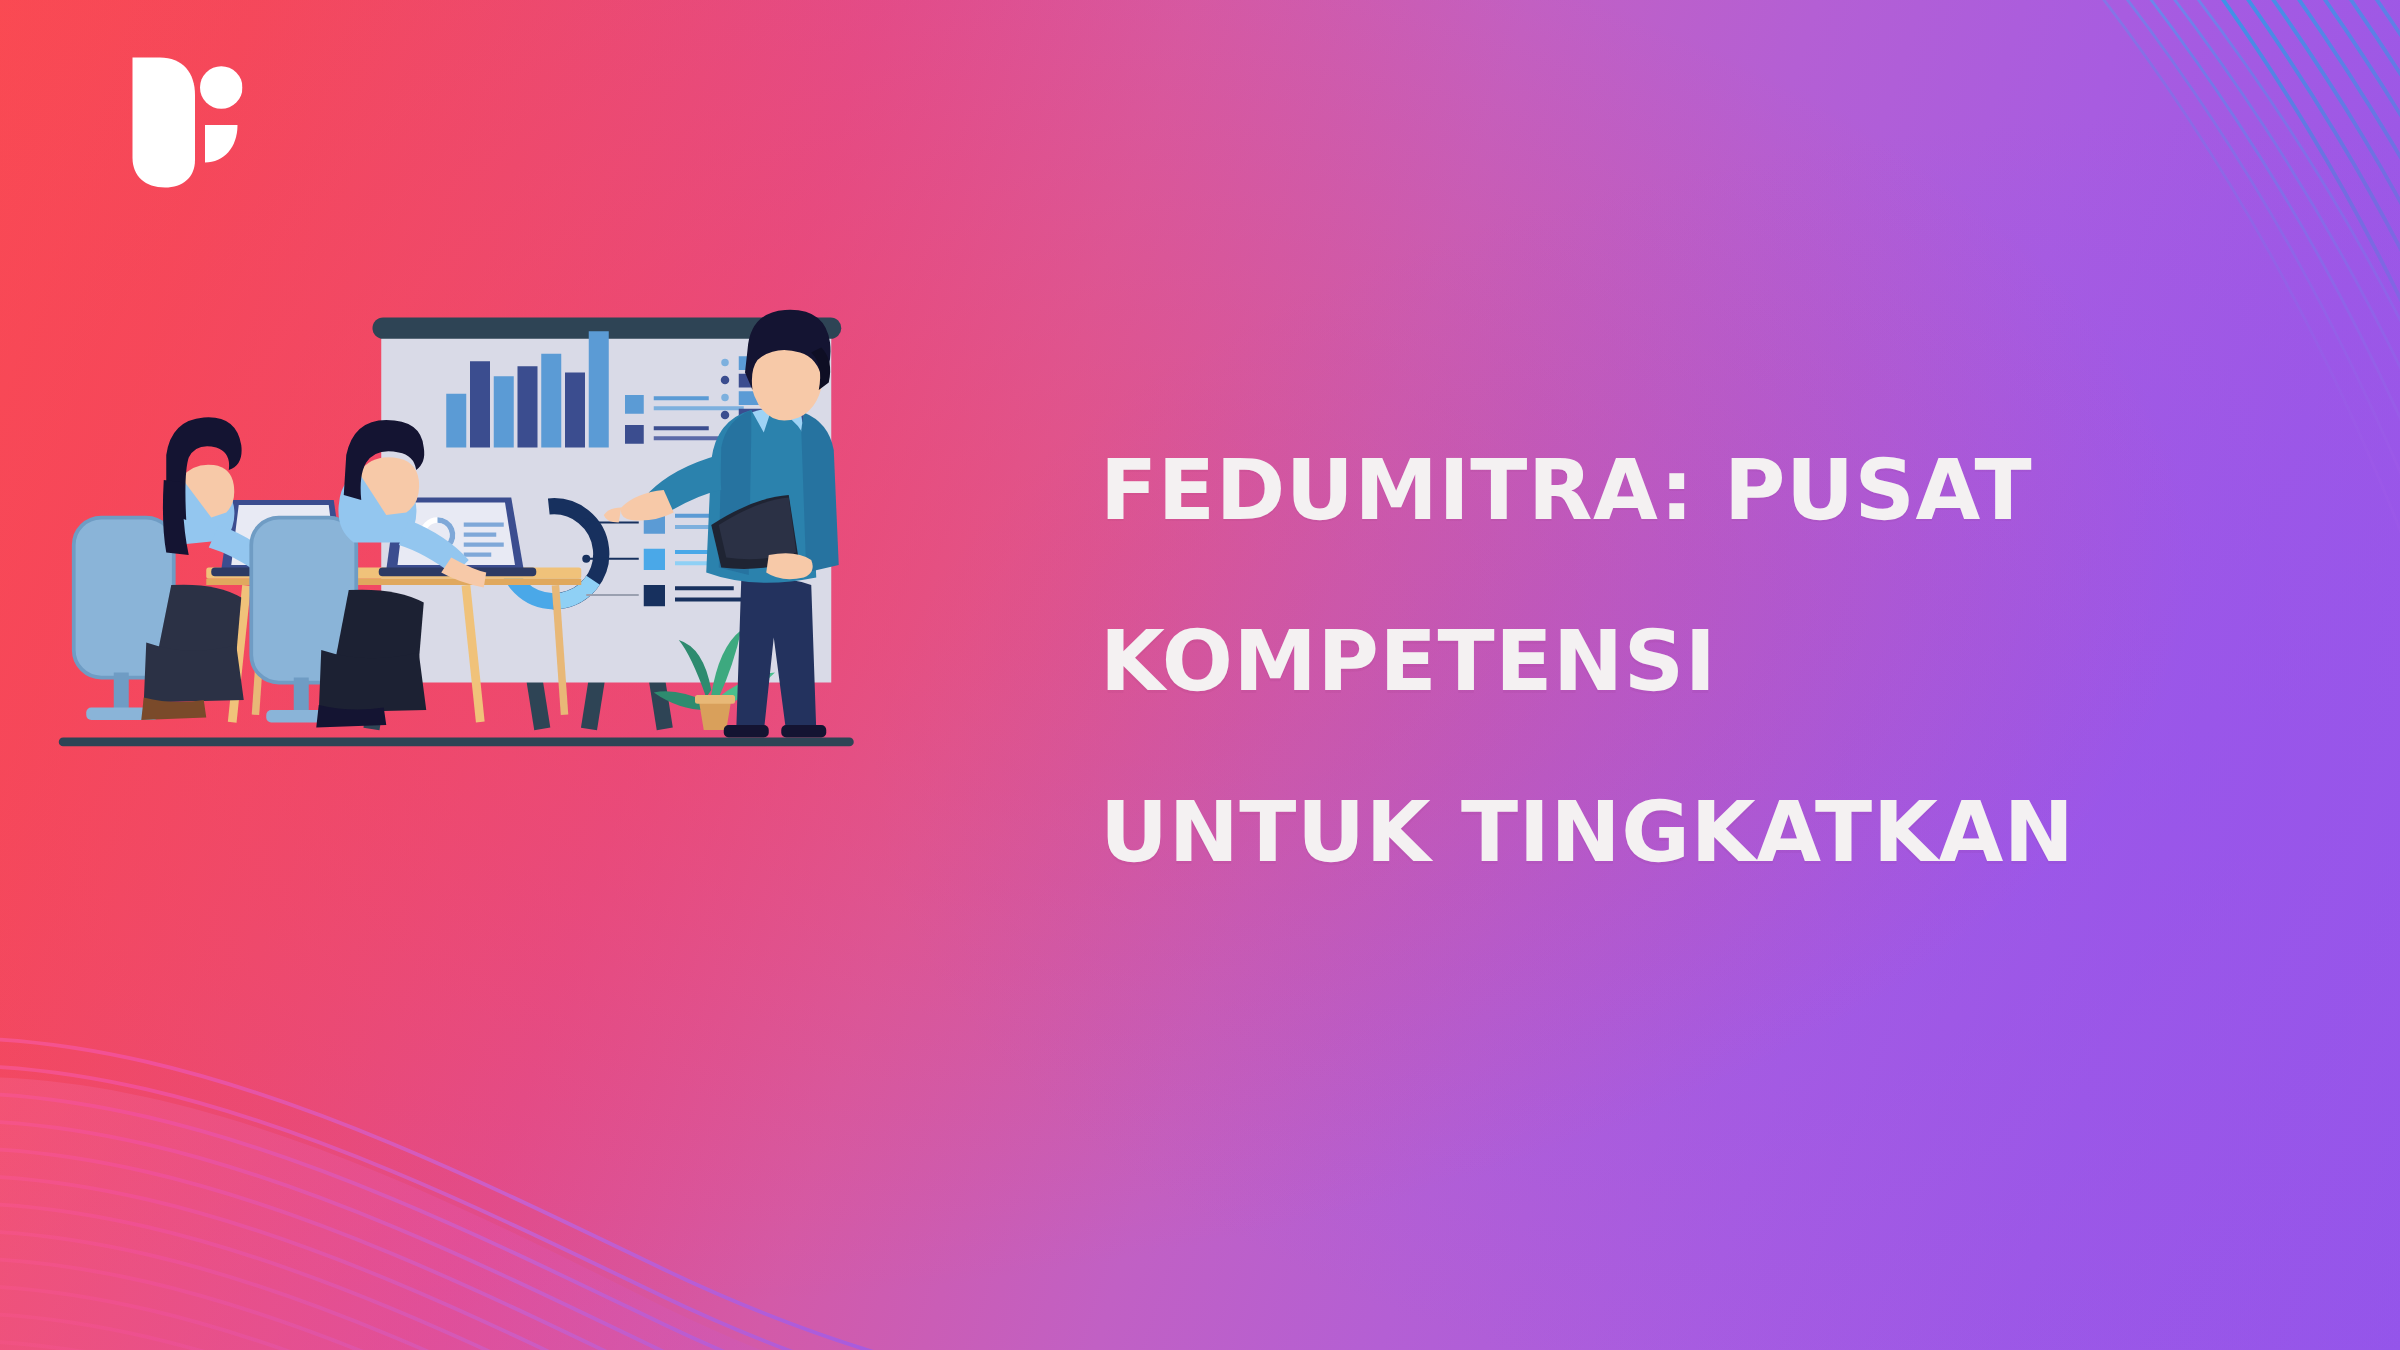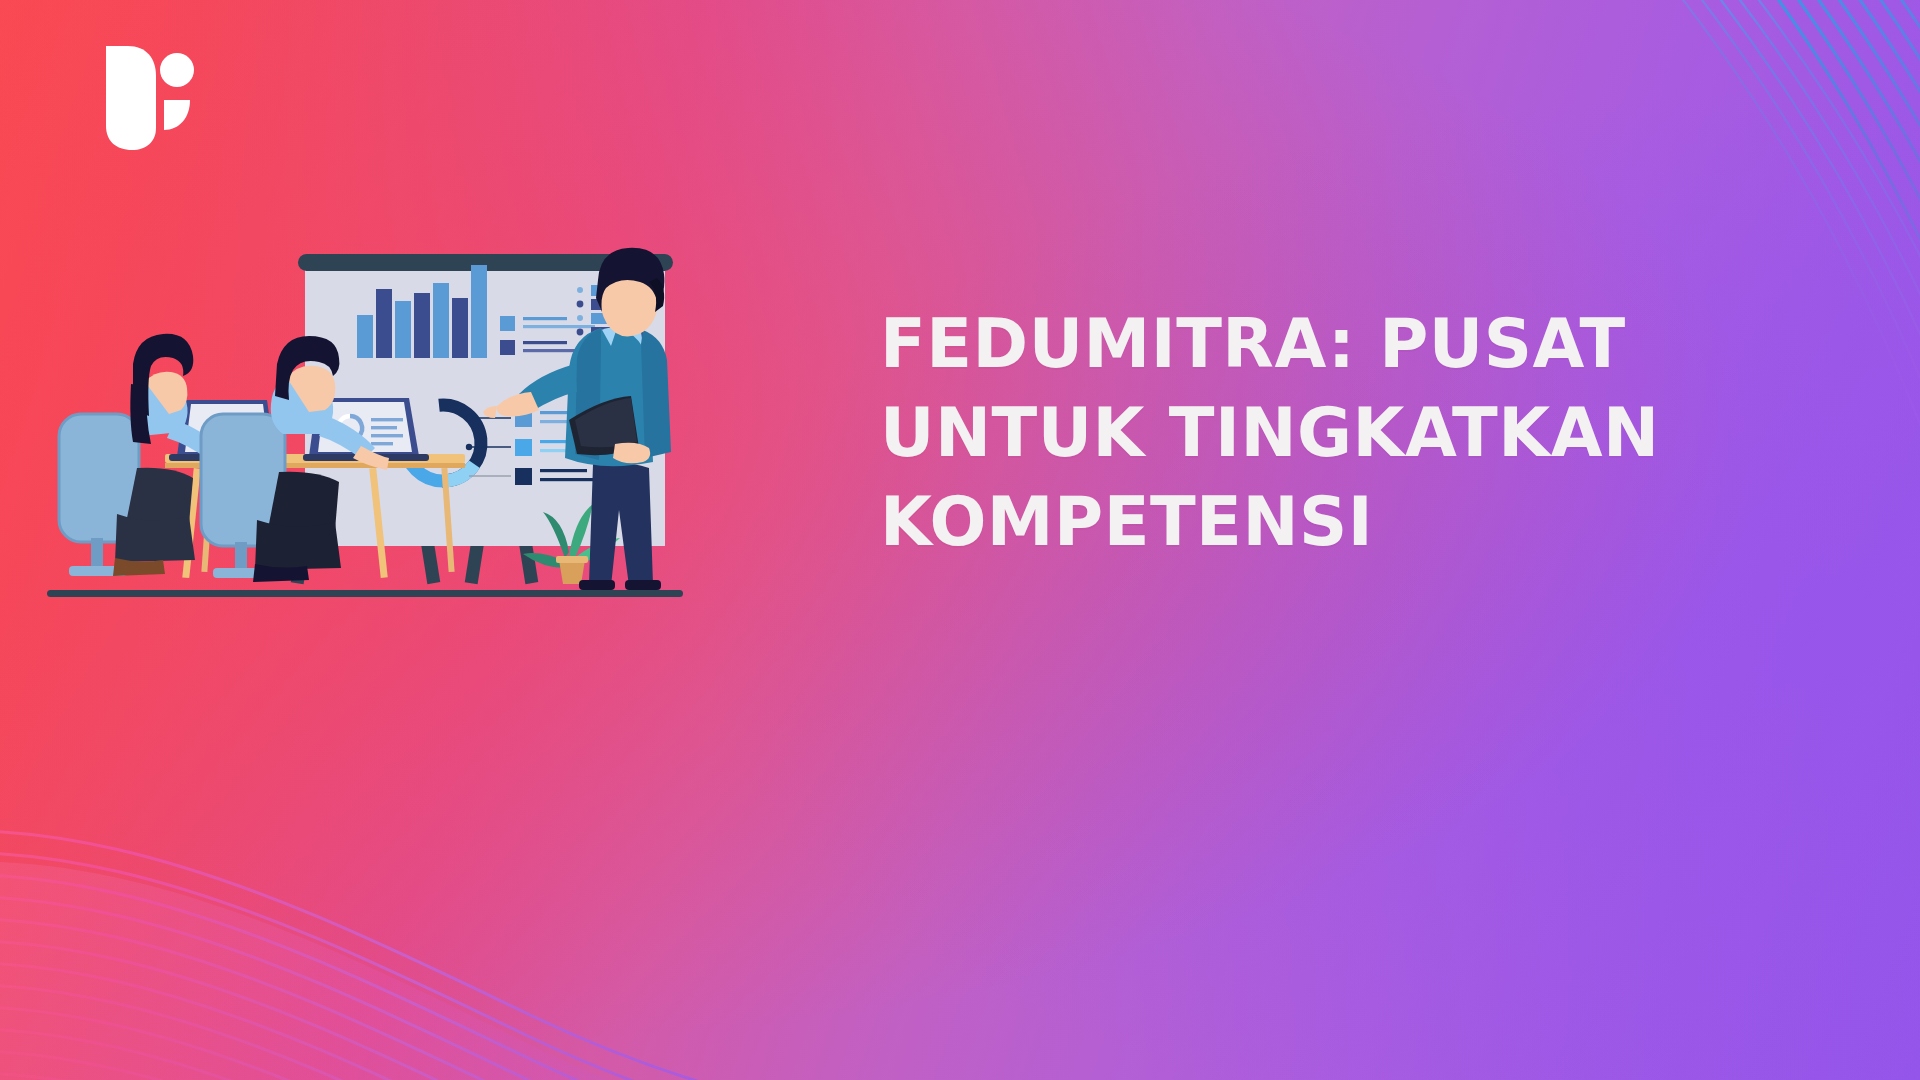--- a/index.html
+++ b/index.html
@@ -49,20 +49,21 @@
   }
   .headline .line{
     color:#f4f1f2;
     font-weight:900;
     font-size:67px;
     line-height:1.33;
     letter-spacing:0.5px;
     text-transform:uppercase;
     white-space:nowrap;
     text-shadow:0 2px 0 rgba(120,30,90,.06);
+    margin-top:48px;
   }
 </style>
 </head>
 <body>
 
 <div class="stage">
 
   <div class="bg"></div>
   <div class="bg-radial"></div>
 
@@ -317,17 +318,17 @@
 
       <path d="M570,206 q22,-4 34,4 q4,10 -6,14 q-18,4 -30,-4 Z" fill="#f7c9a8"></path>
     </g>
 
     <rect x="2" y="352" width="636" height="7" rx="3.5" fill="#2e4455"></rect>
   </svg>
   </div>
 
   <div class="headline">
     <div class="line">FEDUMITRA: PUSAT</div>
+    <div class="line">KOMPETENSI</div>
     <div class="line">UNTUK TINGKATKAN</div>
-    <div class="line">KOMPETENSI</div>
   </div>
 
 </div>
 
 </body></html>

